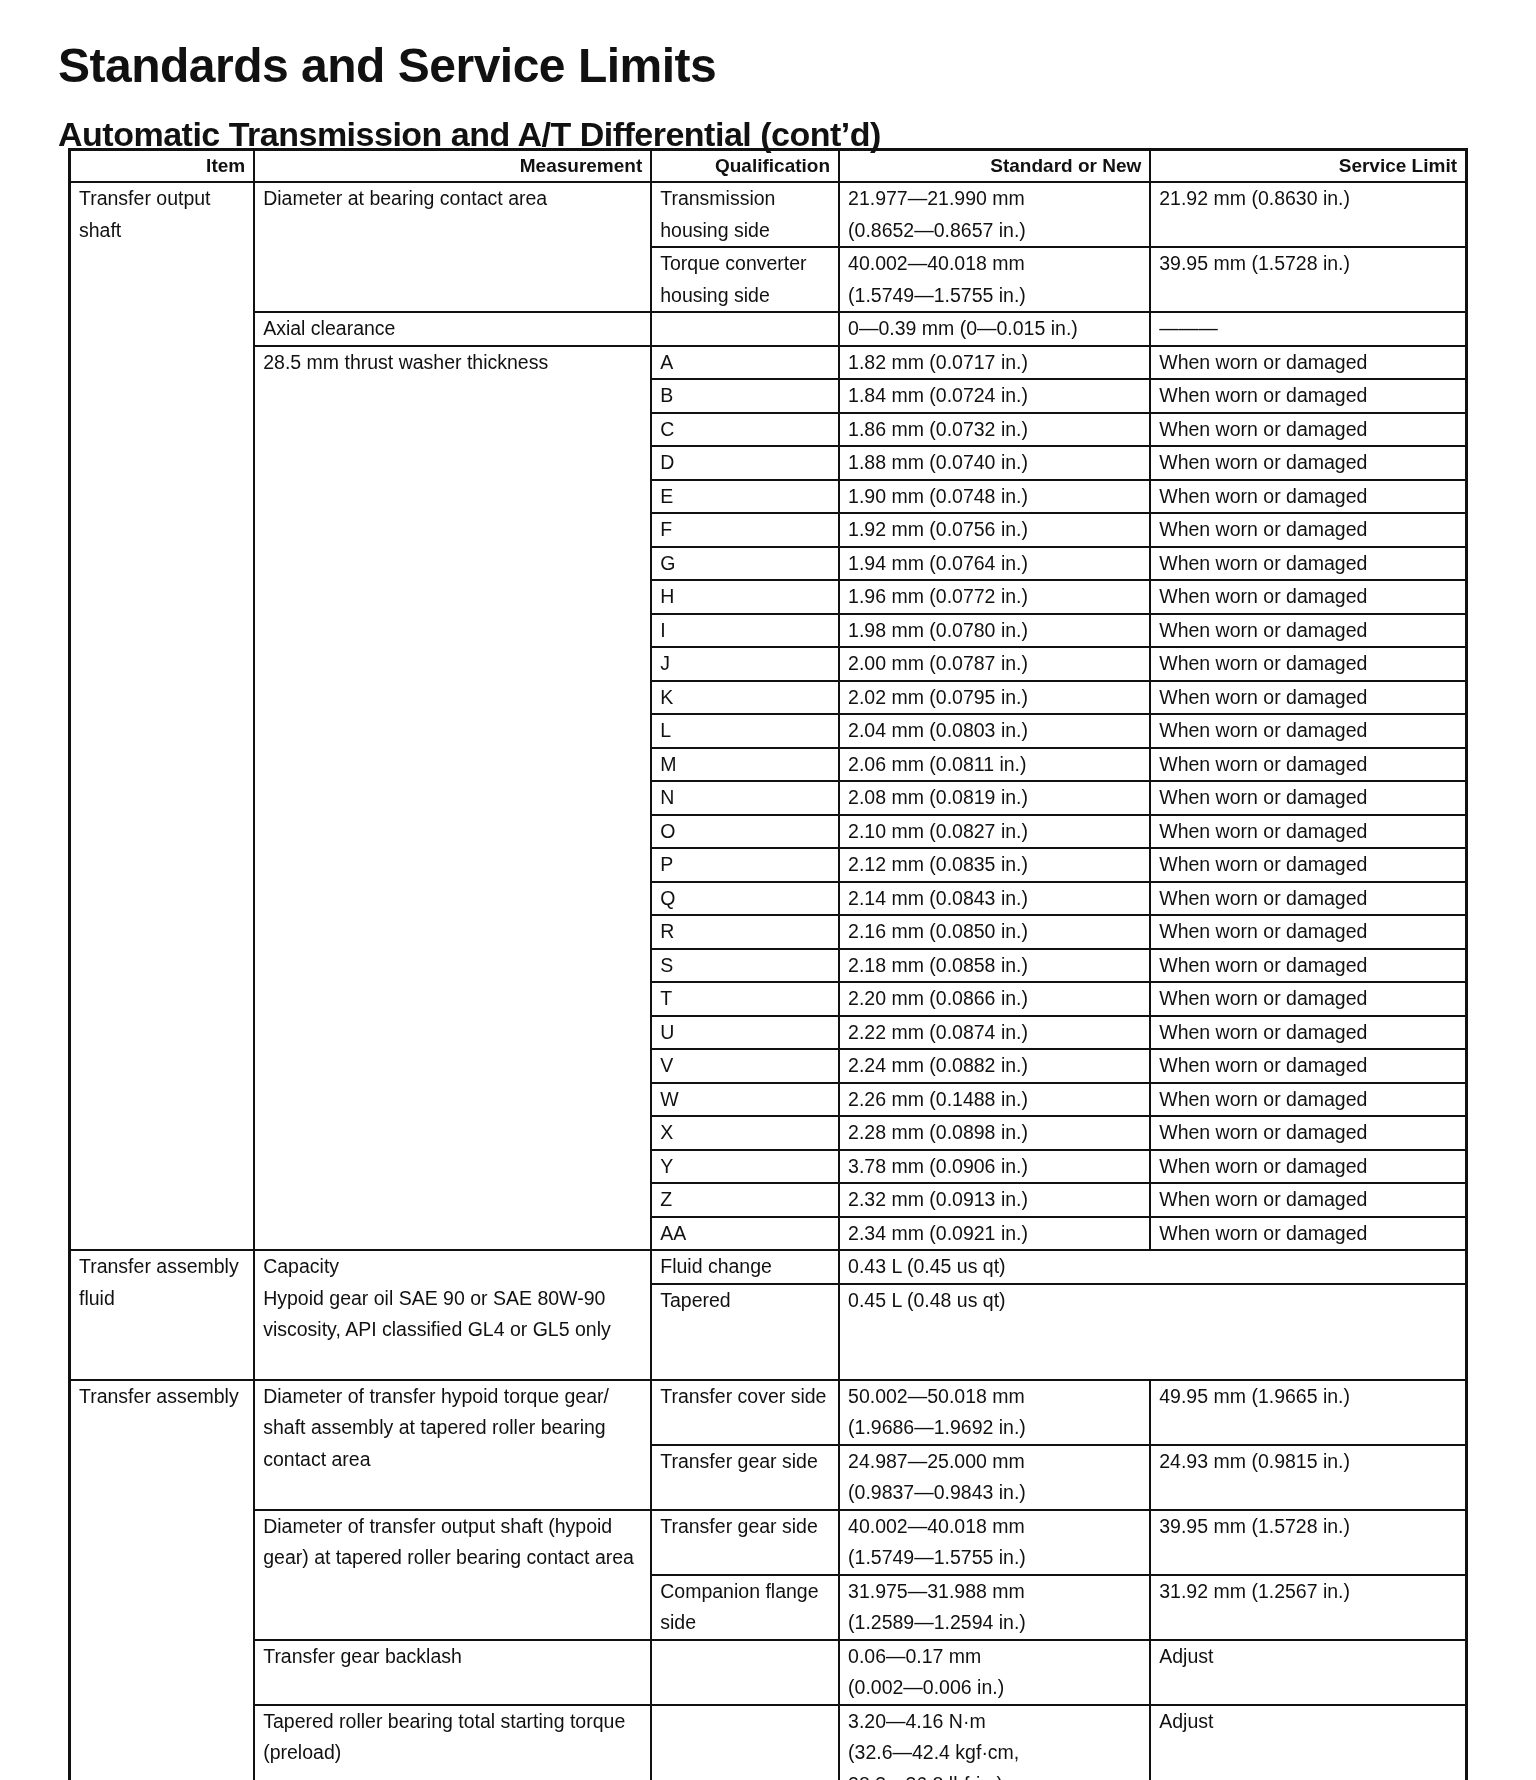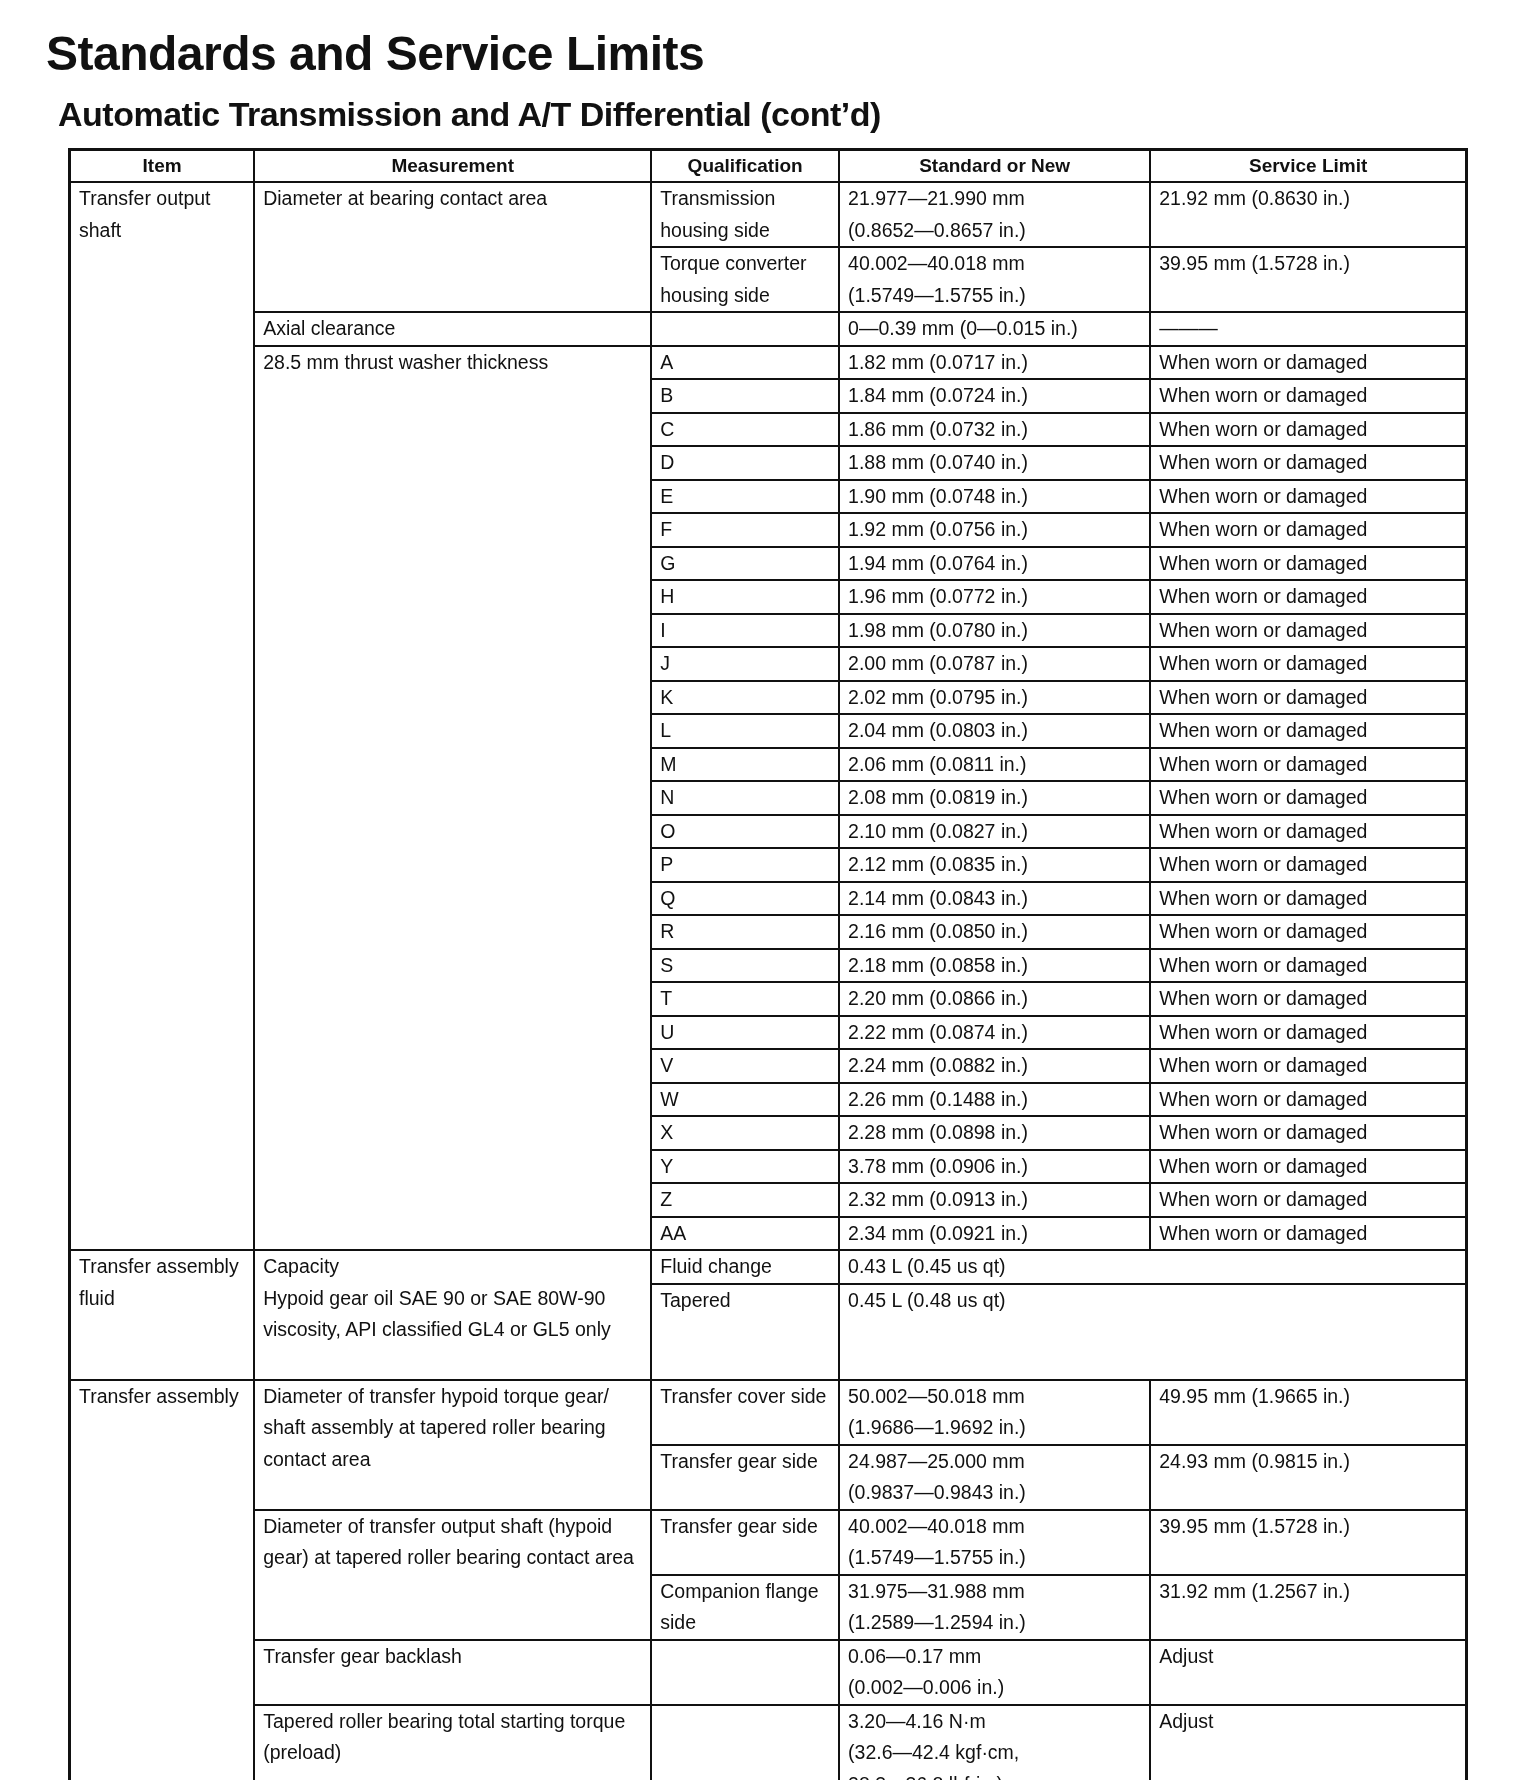--- a/index.html
+++ b/index.html
@@ -1,25 +1,25 @@
 <!DOCTYPE html>
 <html><head>
 <meta charset="utf-8">
 <style>
   html, body { margin: 0; padding: 0; background: #ffffff; }
   body { width: 1536px; height: 1780px; position: relative; overflow: hidden;
          font-family: "Liberation Sans", "DejaVu Sans", sans-serif; color: #111; }
   .page-title { position: absolute; left: 46px; top: 28px; font-size: 48px; font-weight: bold;
-                letter-spacing: -0.5px; margin: 0; line-height: 1.1; }
-  .section-title { position: absolute; left: 58px; top: 96px; font-size: 34px; font-weight: bold;
+                letter-spacing: -0.5px; margin: 12px; line-height: 1.1; }
+  .section-title { position: absolute; left: 58px; top: 116px; font-size: 34px; font-weight: bold;
                    letter-spacing: -0.5px; margin: 0; line-height: 1.1; }
   table.spec { position: absolute; left: 68px; top: 148px; width: 1400px;
                border-collapse: collapse; font-size: 19.5px; line-height: 31.5px; }
   table.spec th, table.spec td { border: 2px solid #111; vertical-align: top; padding: 0 8px; text-align: left; }
-  table.spec th { font-weight: bold; text-align: center; font-size: 19px; line-height: 30px; }
+  table.spec th { font-weight: bold; text-align: right; font-size: 19px; line-height: 30px; }
   table.spec { border: 3px solid #111; }
   col.c-item { width: 185px; }
   col.c-meas { width: 398px; }
   col.c-qual { width: 188px; }
   col.c-std  { width: 312px; }
   col.c-lim  { width: 317px; }
   td .line { display: block; }
 </style>
 </head>
 <body>

